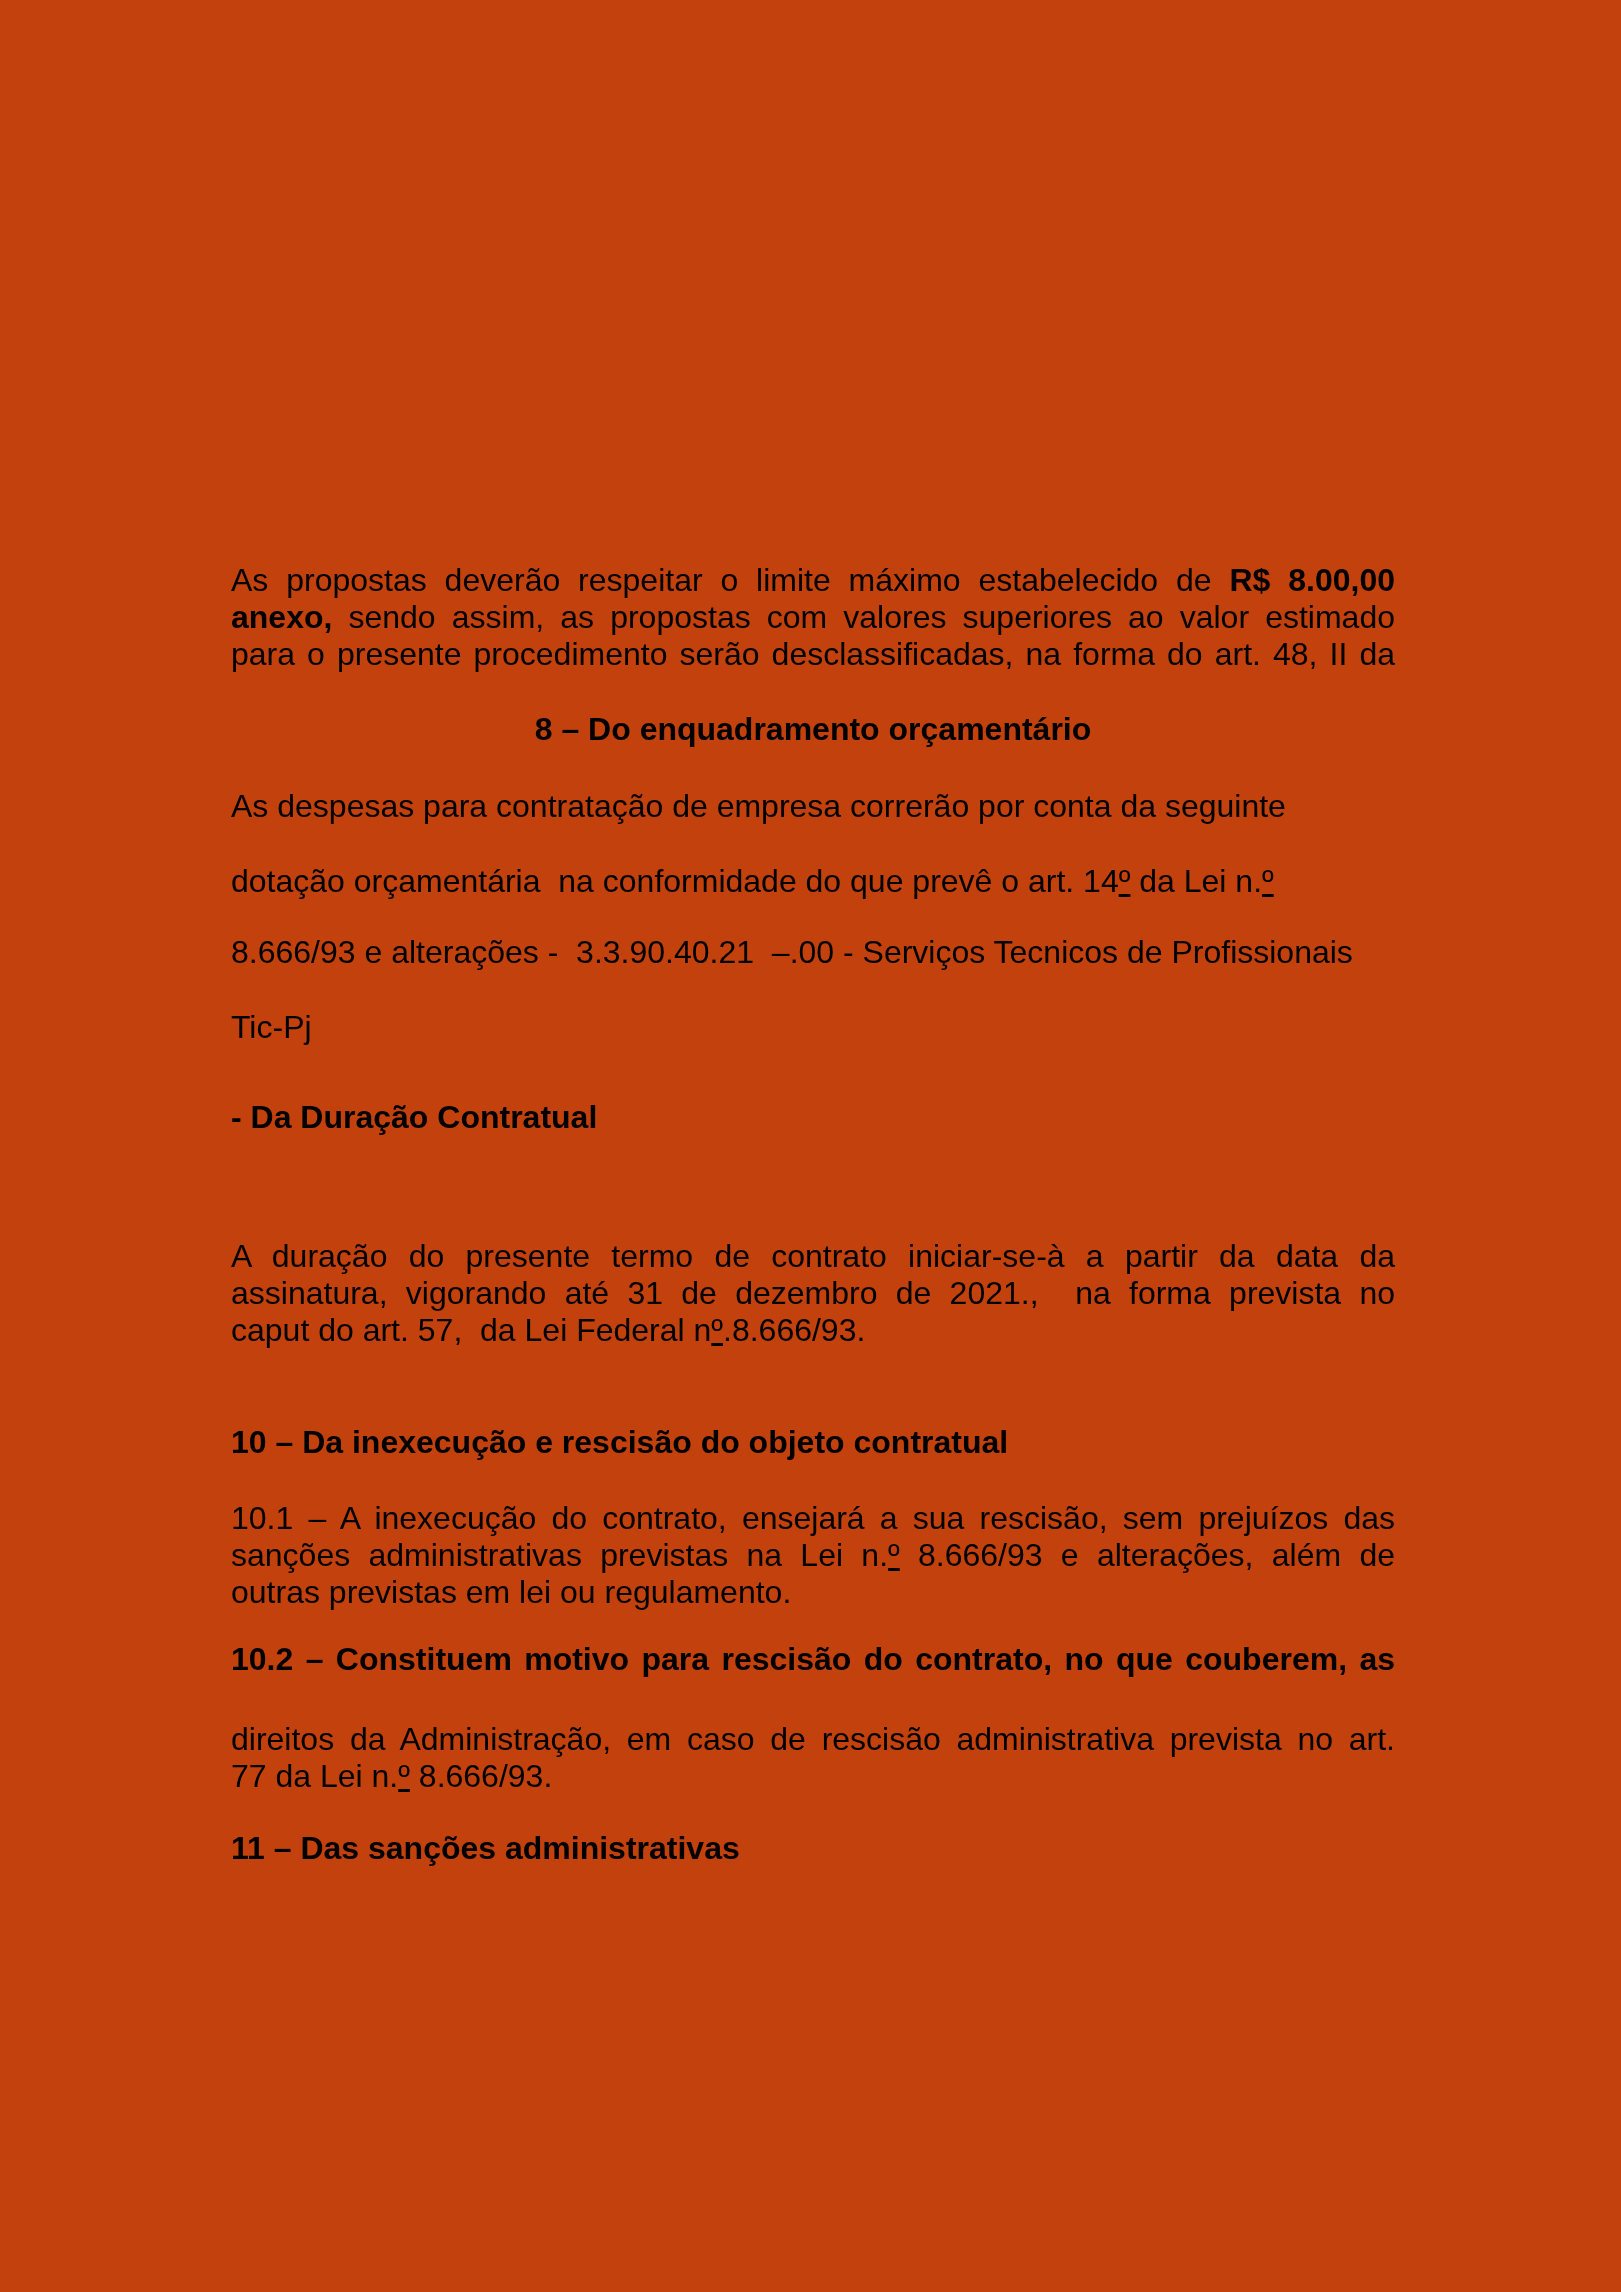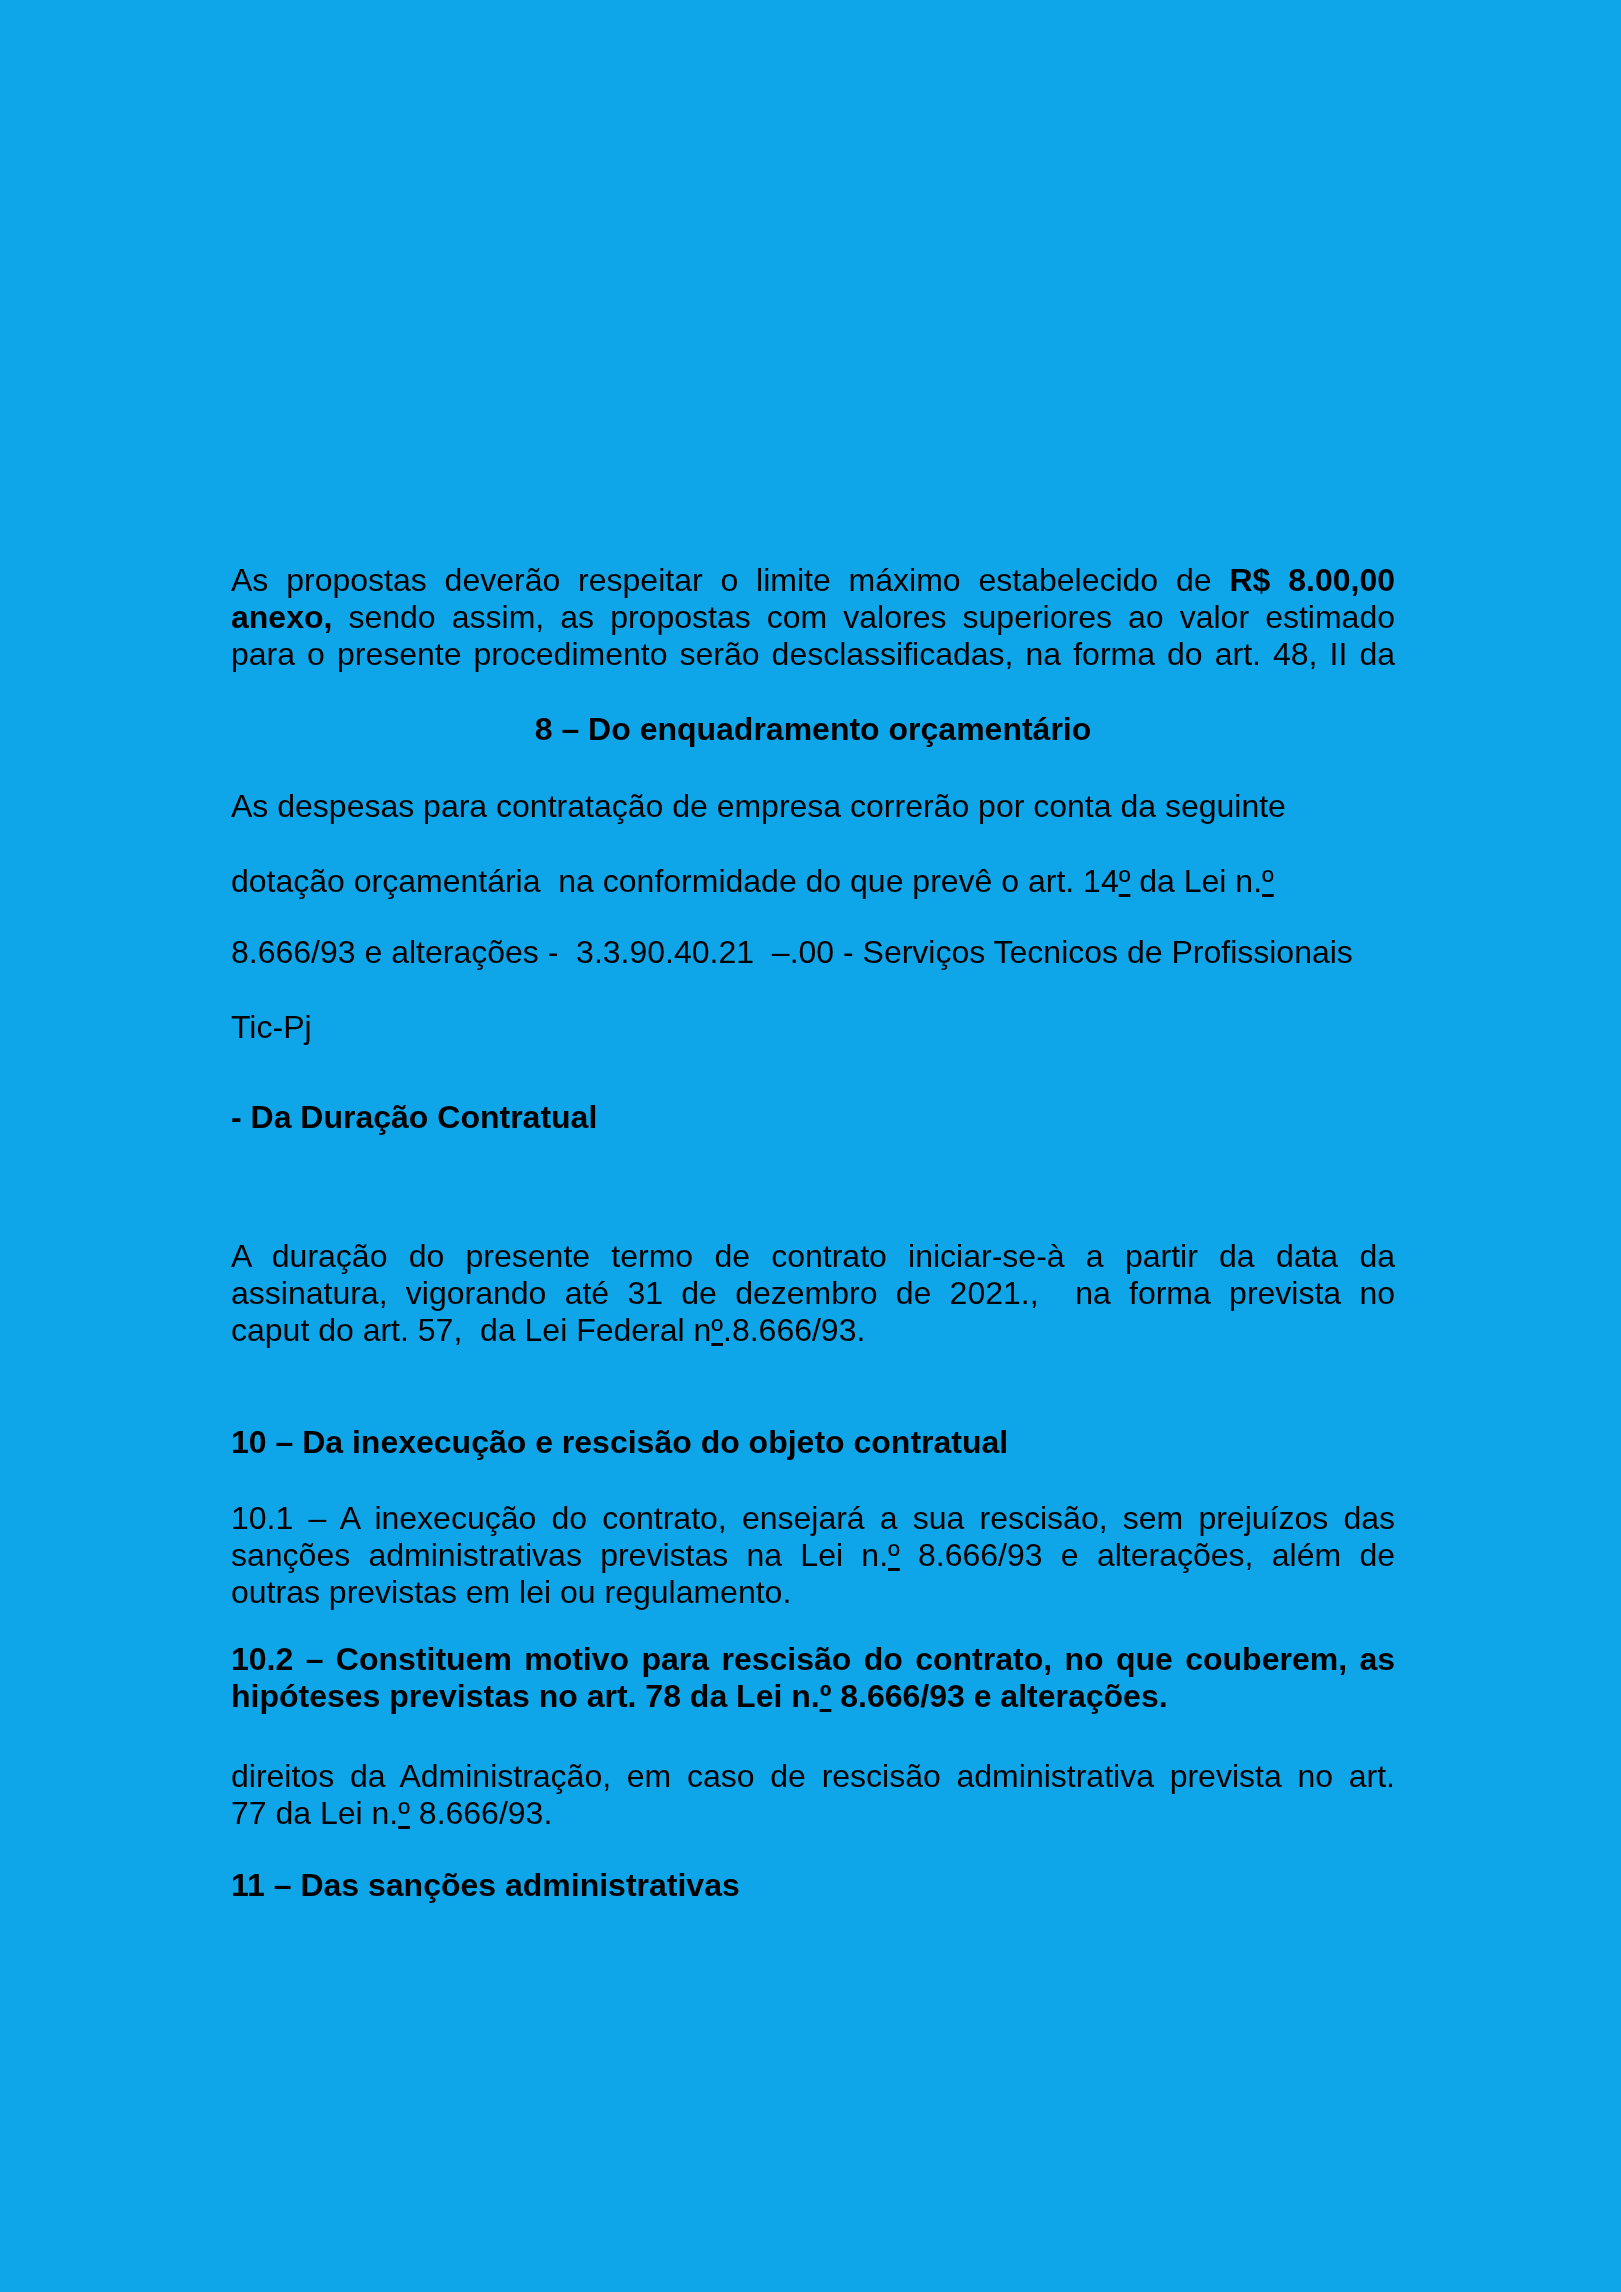--- a/index.html
+++ b/index.html
@@ -9,21 +9,21 @@
     background: #ffffff;
     font-family: "Liberation Sans", "DejaVu Sans", sans-serif;
     color: #000000;
     position: relative;
   }
   .page {
     position: absolute;
     left: 0; top: 0;
     width: 1621px;
     height: 2293px;
-    background: #0ea5e9;
+    background: #c2410c;
     overflow: hidden;
   }
   .content {
     position: absolute;
     left: 231px;
     top: 562px;
     width: 1164px;
   }
   .content div { font-size: 32px; line-height: 37px; }
   
@@ -81,21 +81,20 @@
     <div class="hd mb40">10 – Da inexecução e rescisão do objeto contratual</div>
 
     <div class="mb31">
       <div class="jl">10.1 – A inexecução do contrato, ensejará a sua rescisão, sem prejuízos das</div>
       <div class="jl"><span>sanções administrativas previstas na Lei n.</span><span class="ord">º</span><span> 8.666/93 e alterações, além de</span></div>
       <div class="ll">outras previstas em lei ou regulamento.</div>
     </div>
 
     <div class="mb44">
       <div class="jl">10.2 – Constituem motivo para rescisão do contrato, no que couberem, as</div>
-      <div class="ll"><span>hipóteses previstas no art. 78 da Lei n.</span><span class="ord">º</span><span> 8.666/93 e alterações.</span></div>
     </div>
 
     <div class="mb36">
       <div class="jl">direitos da Administração, em caso de rescisão administrativa prevista no art.</div>
       <div class="ll"><span>77 da Lei n.</span><span class="ord">º</span><span> 8.666/93.</span></div>
     </div>
 
     <div class="hd">11 – Das sanções administrativas</div>
 
   </div>

